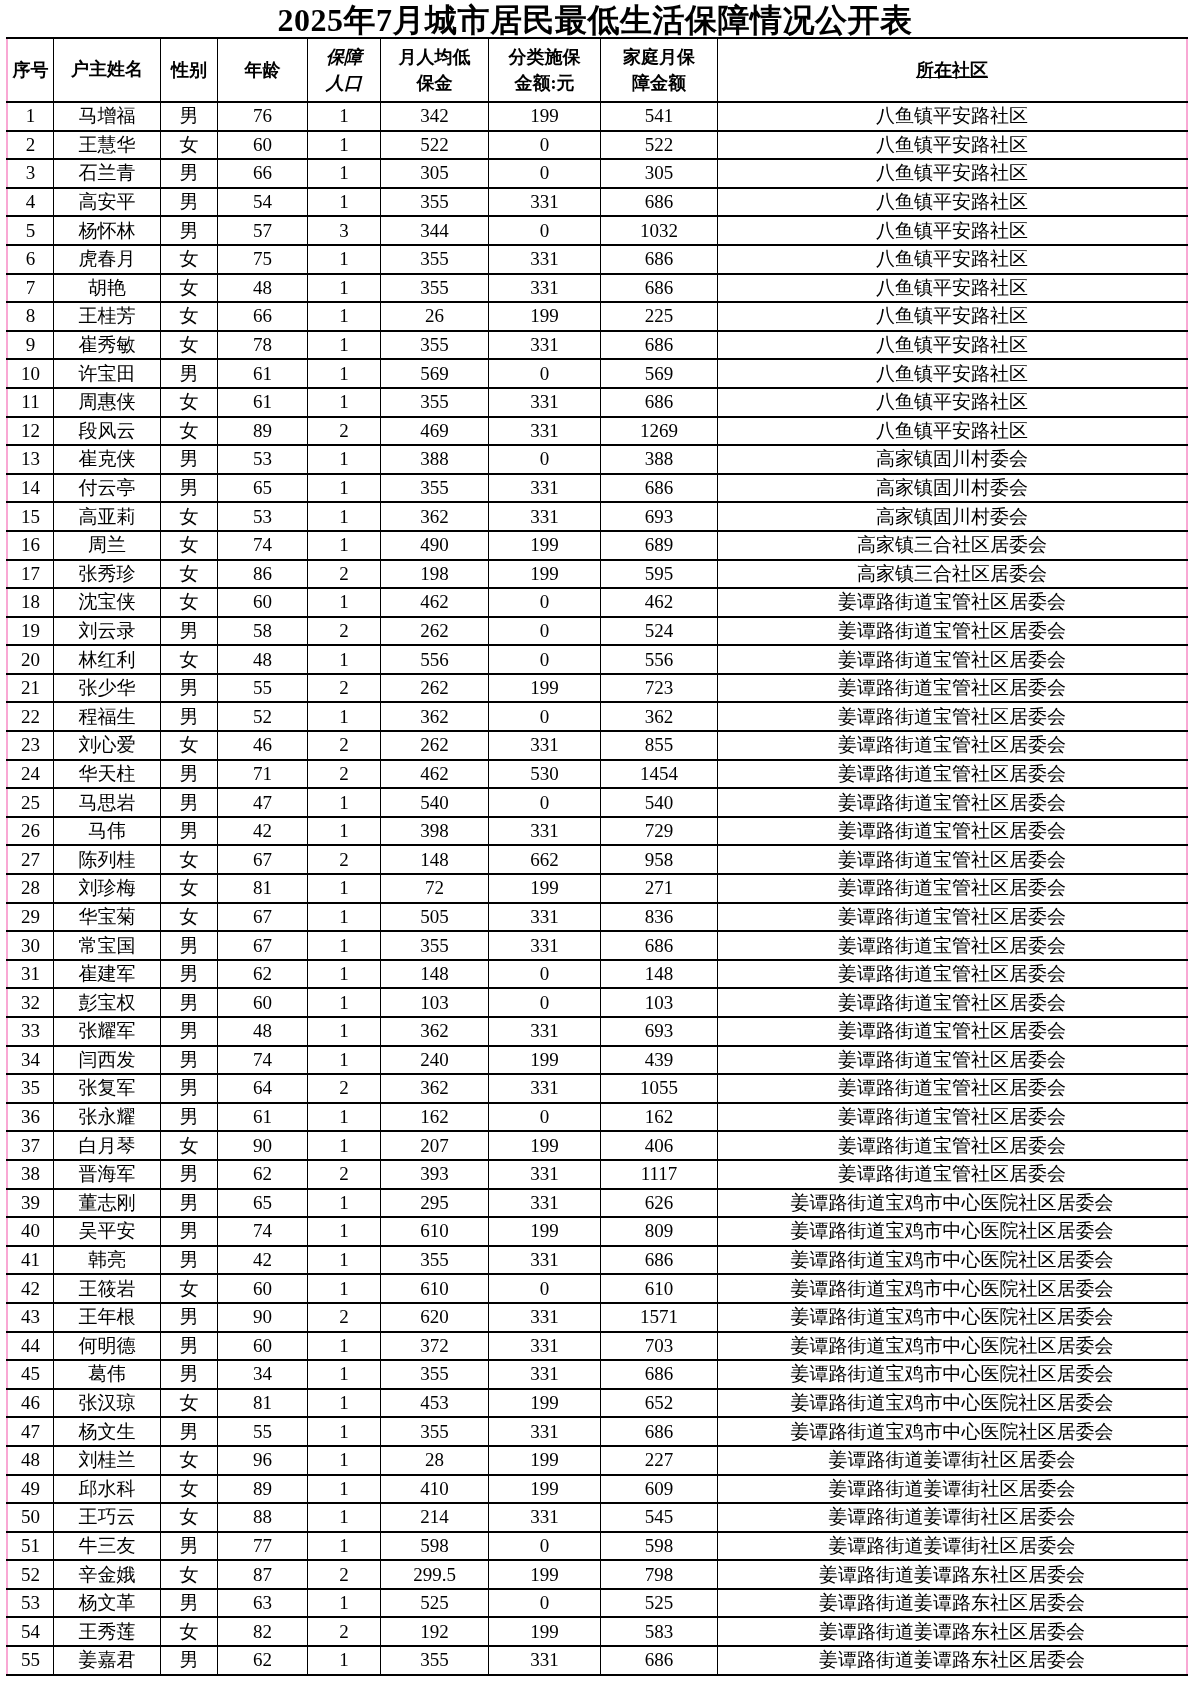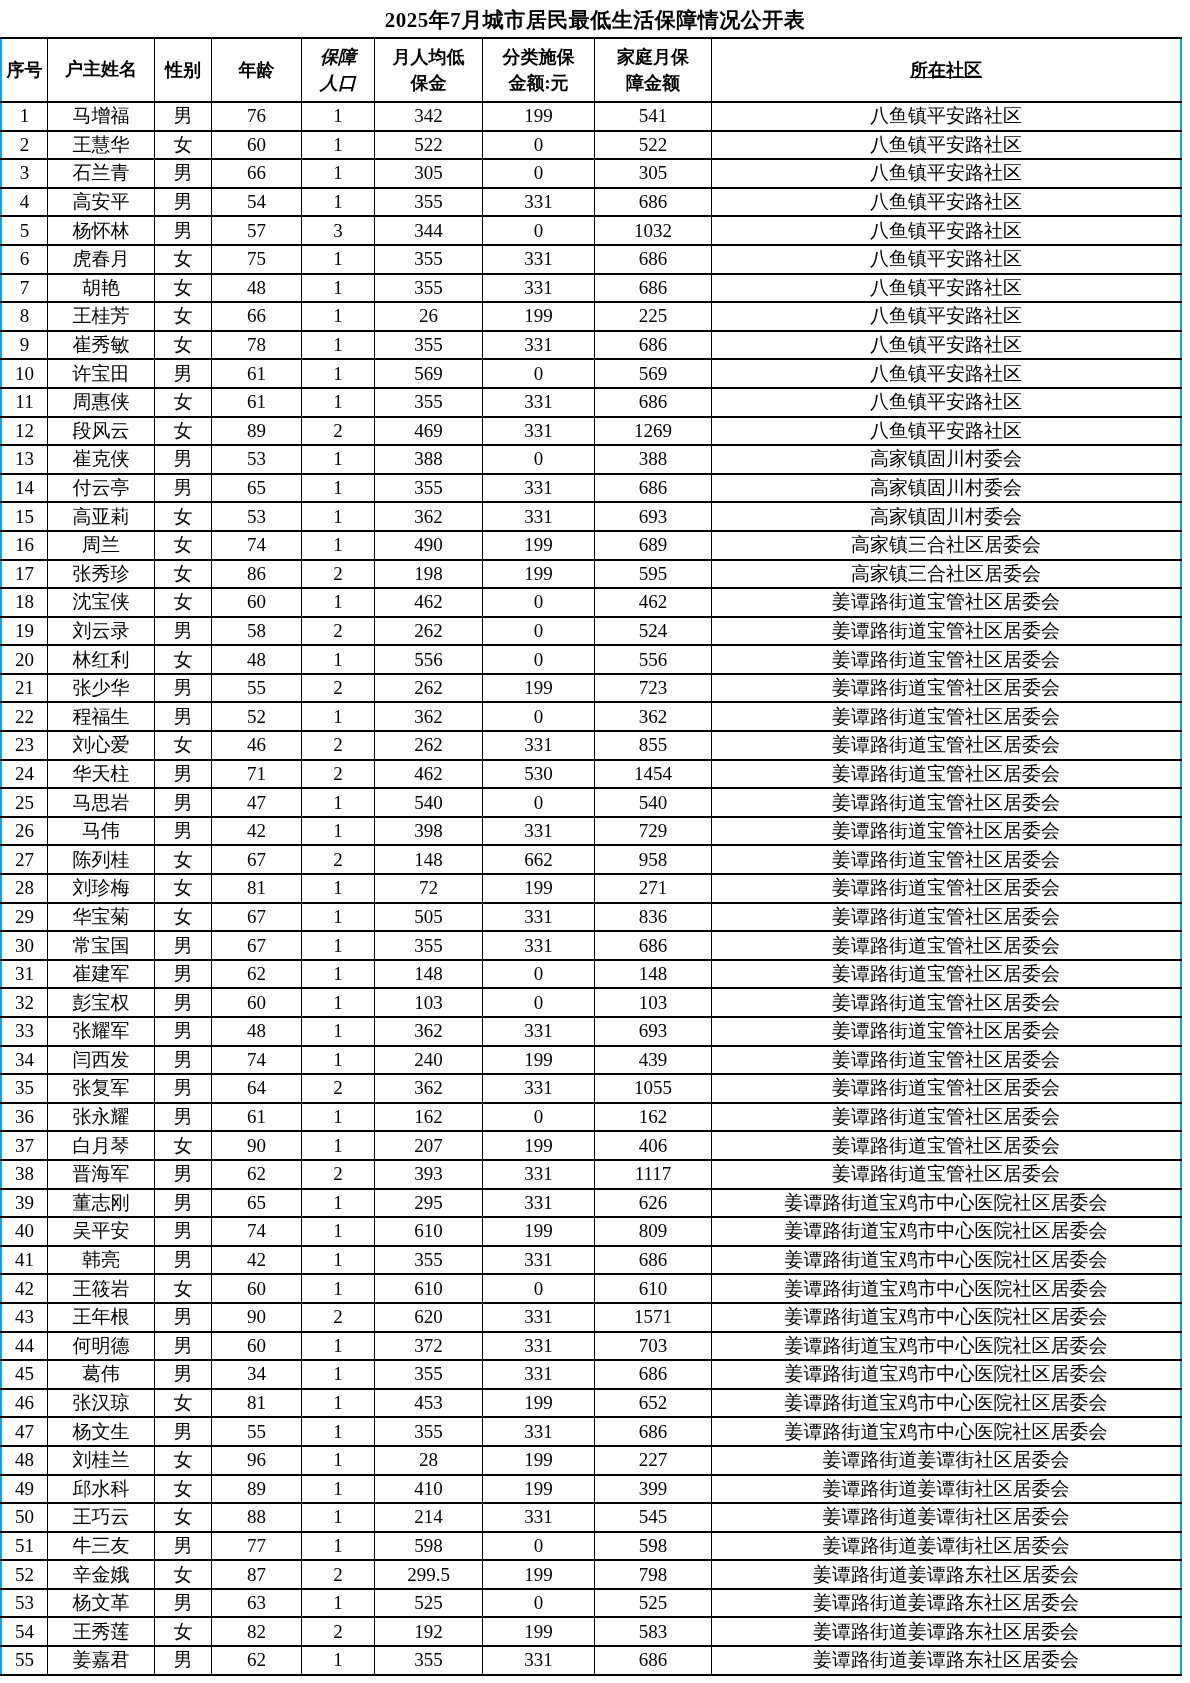--- a/index.html
+++ b/index.html
@@ -8,29 +8,30 @@
     background: #ffffff;
     width: 1190px;
     font-family: "Liberation Serif", "DejaVu Serif", serif;
     color: #000;
   }
   .page-title {
     width: 1190px;
     height: 37px;
     line-height: 40px;
     text-align: center;
-    font-size: 21px;
+    font-size: 32px;
     font-weight: bold;
     letter-spacing: 0.5px;
   }
   table.welfare-table {
+    margin-left: 6px;
     width: 1181px;
     border-collapse: collapse;
     table-layout: fixed;
-    border: 2px solid #0ea5e9;
+    border: 2px solid #f9a8d4;
   }
   .welfare-table th, .welfare-table td {
     border-left: 1px solid #000;
     border-right: 1px solid #000;
     border-top: 2px solid #000;
     border-bottom: 2px solid #000;
     padding: 0;
     text-align: center;
     vertical-align: middle;
     overflow: hidden;
@@ -612,21 +613,21 @@
         <td>姜谭路街道姜谭街社区居委会</td>
       </tr>
       <tr>
         <td>49</td>
         <td>邱水科</td>
         <td>女</td>
         <td>89</td>
         <td>1</td>
         <td>410</td>
         <td>199</td>
-        <td>399</td>
+        <td>609</td>
         <td>姜谭路街道姜谭街社区居委会</td>
       </tr>
       <tr>
         <td>50</td>
         <td>王巧云</td>
         <td>女</td>
         <td>88</td>
         <td>1</td>
         <td>214</td>
         <td>331</td>

